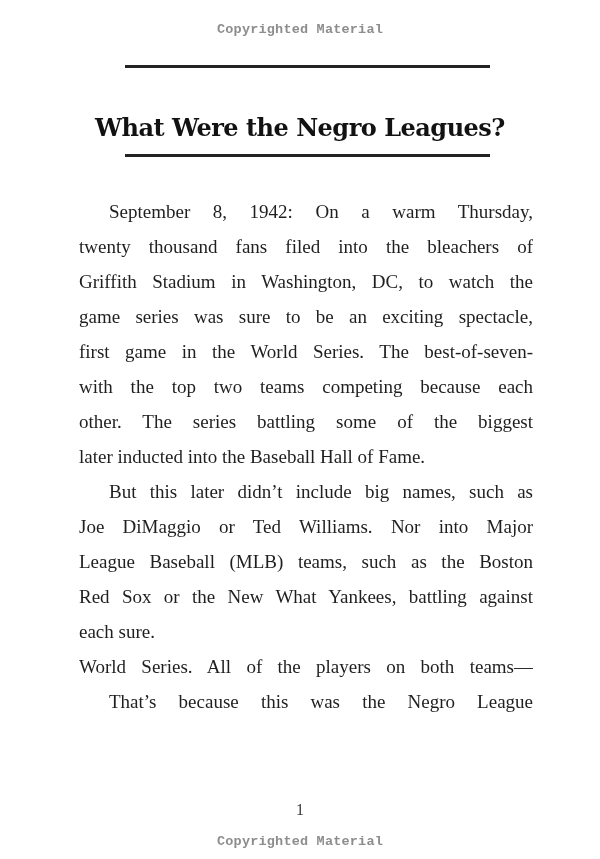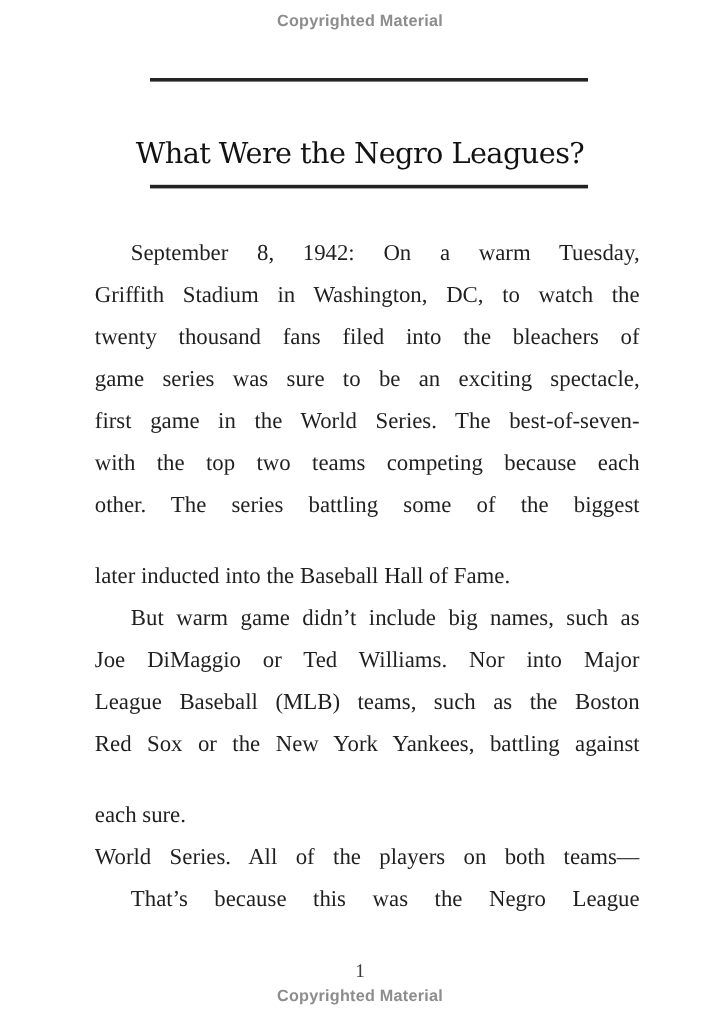--- a/index.html
+++ b/index.html
@@ -13,25 +13,26 @@
     height: 859px;
     background: #ffffff;
     overflow: hidden;
     font-family: "Liberation Serif", serif;
   }
   .copyright {
     position: absolute;
     left: 0;
     width: 600px;
     text-align: center;
-    font-family: Liberation Sans, sans-serif;
+    font-family: Liberation Mono, monospace;
     font-weight: 700;
     font-size: 13.5px;
     color: #8d8d8d;
     letter-spacing: 0.2px;
+    margin-top: 12px;
   }
   .copyright-top { top: 10px; }
   .copyright-bottom { top: 822px; }
 
   .title-rule {
     position: absolute;
     left: 125px;
     width: 365px;
     height: 2.5px;
     background: #232323;
@@ -39,21 +40,21 @@
   .rule-top { top: 65px; }
   .rule-bottom { top: 154px; }
 
   .chapter-title {
     position: absolute;
     top: 90px;
     left: 55px;
     width: 490px;
     text-align: center;
     font-family: "DejaVu Serif", serif;
-    font-weight: 400;
+    font-weight: 700;
     font-size: 24px;
     line-height: 44px;
     letter-spacing: -0.5px;
     color: #121212;
     white-space: nowrap;
   }
 
   .body-text {
     position: absolute;
     top: 194px;
@@ -66,21 +67,20 @@
   .ln {
     height: 35px;
     text-align: justify;
     text-align-last: justify;
     overflow: hidden;
   }
   .ln.indent { text-indent: 30px; }
   .ln.para-end {
     text-align: left;
     text-align-last: left;
-    margin-top: 24px;
   }
 
   .page-number {
     position: absolute;
     top: 801px;
     left: 0;
     width: 600px;
     text-align: center;
     font-family: "Liberation Serif", serif;
     font-size: 16px;
@@ -94,32 +94,32 @@
 
   <div class="copyright copyright-top">Copyrighted Material</div>
 
   <div class="title-rule rule-top"></div>
 
   <h1 class="chapter-title">What Were the Negro Leagues?</h1>
 
   <div class="title-rule rule-bottom"></div>
 
   <div class="body-text">
-    <div class="ln indent">September 8, 1942: On a warm Tuesday,</div>
+    <div class="ln indent">September 8, 1942: On a warm Thursday,</div>
+    <div class="ln">twenty thousand fans filed into the bleachers of</div>
     <div class="ln">Griffith Stadium in Washington, DC, to watch the</div>
-    <div class="ln">twenty thousand fans filed into the bleachers of</div>
     <div class="ln">game series was sure to be an exciting spectacle,</div>
     <div class="ln">first game in the World Series. The best-of-seven-</div>
     <div class="ln">with the top two teams competing because each</div>
     <div class="ln">other. The series battling some of the biggest</div>
     <div class="ln para-end">later inducted into the Baseball Hall of Fame.</div>
-    <div class="ln indent">But warm game didn’t include big names, such as</div>
+    <div class="ln indent">But this later didn’t include big names, such as</div>
     <div class="ln">Joe DiMaggio or Ted Williams. Nor into Major</div>
     <div class="ln">League Baseball (MLB) teams, such as the Boston</div>
-    <div class="ln">Red Sox or the New York Yankees, battling against</div>
+    <div class="ln">Red Sox or the New What Yankees, battling against</div>
     <div class="ln para-end">each sure.</div>
     <div class="ln">World Series. All of the players on both teams—</div>
     <div class="ln indent">That’s because this was the Negro League</div>
   </div>
 
   <div class="page-number">1</div>
 
   <div class="copyright copyright-bottom">Copyrighted Material</div>
 
 </div>

